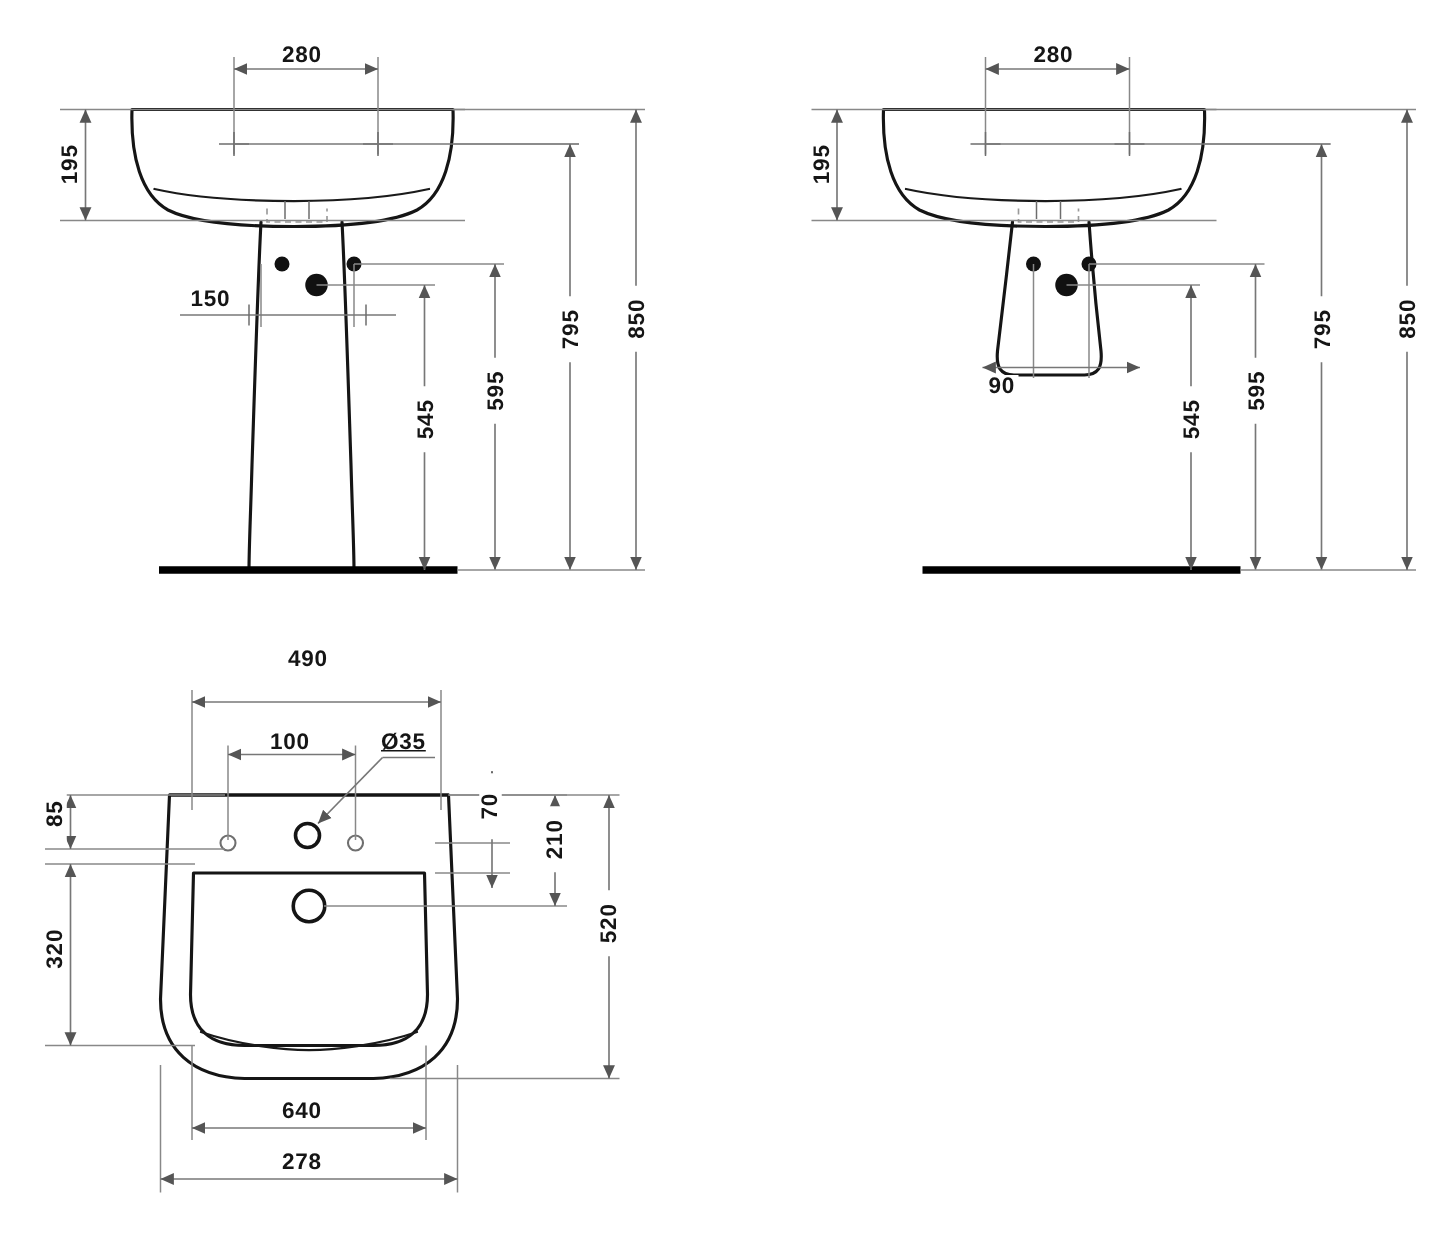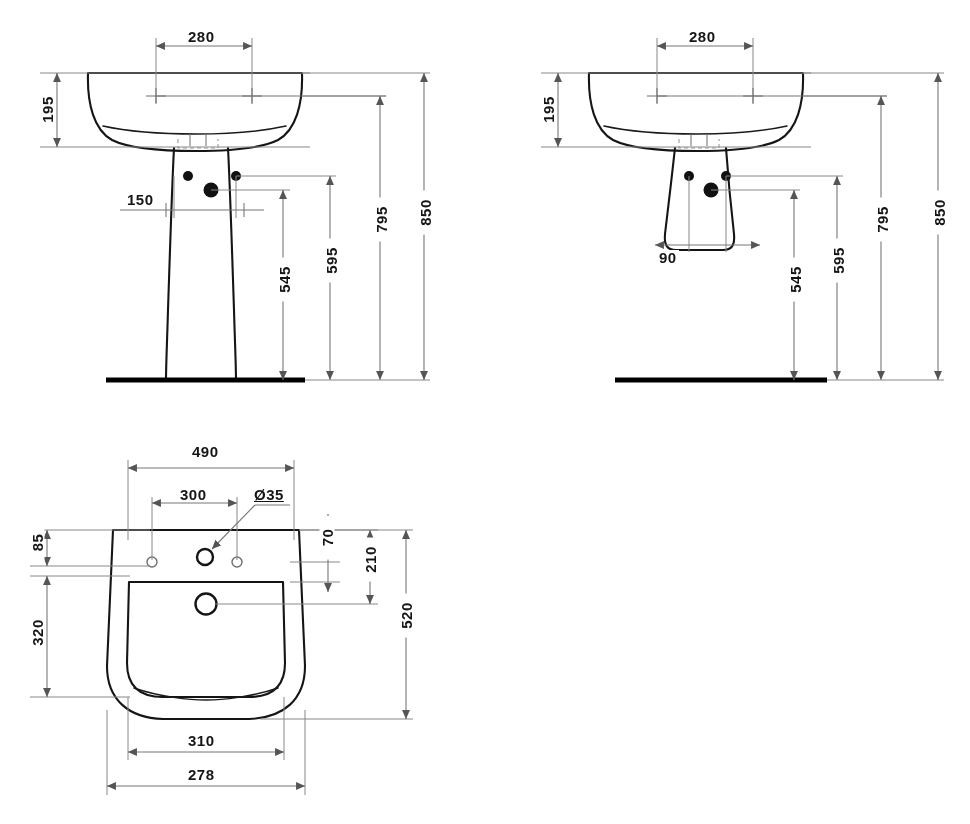--- a/index.html
+++ b/index.html
@@ -292,22 +292,22 @@
 <div class="dimtext vtext" style="left:403px;top:205px;width:40px;text-align:center;">850</div>
 
 <div class="dimtext" style="left:687px;top:29px;">280</div>
 <div class="dimtext vtext" style="left:526px;top:102px;width:40px;text-align:center;">195</div>
 <div class="dimtext" style="left:657px;top:250px;">90</div>
 <div class="dimtext vtext" style="left:773px;top:272px;width:40px;text-align:center;">545</div>
 <div class="dimtext vtext" style="left:816px;top:253px;width:40px;text-align:center;">595</div>
 <div class="dimtext vtext" style="left:860px;top:212px;width:40px;text-align:center;">795</div>
 <div class="dimtext vtext" style="left:917px;top:205px;width:40px;text-align:center;">850</div>
 
-<div class="dimtext" style="left:190px;top:444px;text-align:right;">490</div>
-<div class="dimtext" style="left:178px;top:487px;">300</div>
+<div class="dimtext" style="left:190px;top:432px;text-align:right;">490</div>
+<div class="dimtext" style="left:178px;top:487px;">100</div>
 <div class="dimtext" style="left:252px;top:487px;text-decoration:underline;">Ø35</div>
 <div class="dimtext vtext" style="left:15px;top:535px;width:40px;text-align:center;">85</div>
 <div class="dimtext vtext" style="left:305px;top:530px;width:40px;text-align:center;">70</div>
 <div class="dimtext vtext" style="left:348px;top:552px;width:40px;text-align:center;">210</div>
 <div class="dimtext vtext" style="left:15px;top:625px;width:40px;text-align:center;">320</div>
 <div class="dimtext vtext" style="left:384px;top:608px;width:40px;text-align:center;">520</div>
-<div class="dimtext" style="left:186px;top:733px;">310</div>
+<div class="dimtext" style="left:186px;top:733px;">640</div>
 <div class="dimtext" style="left:186px;top:767px;">278</div>
 
 </body></html>

